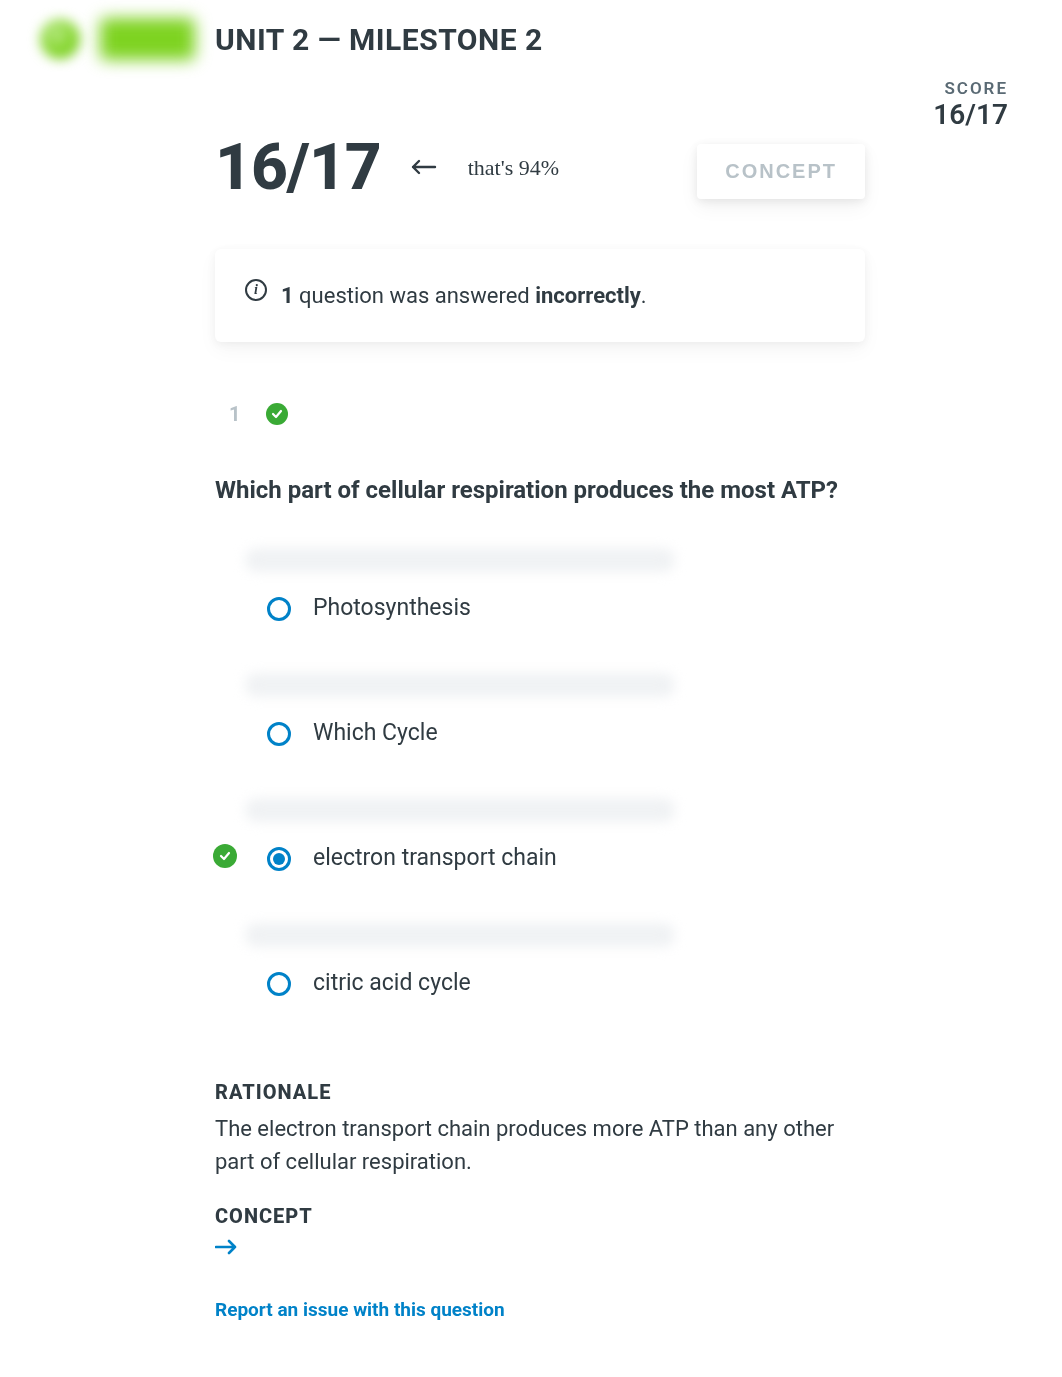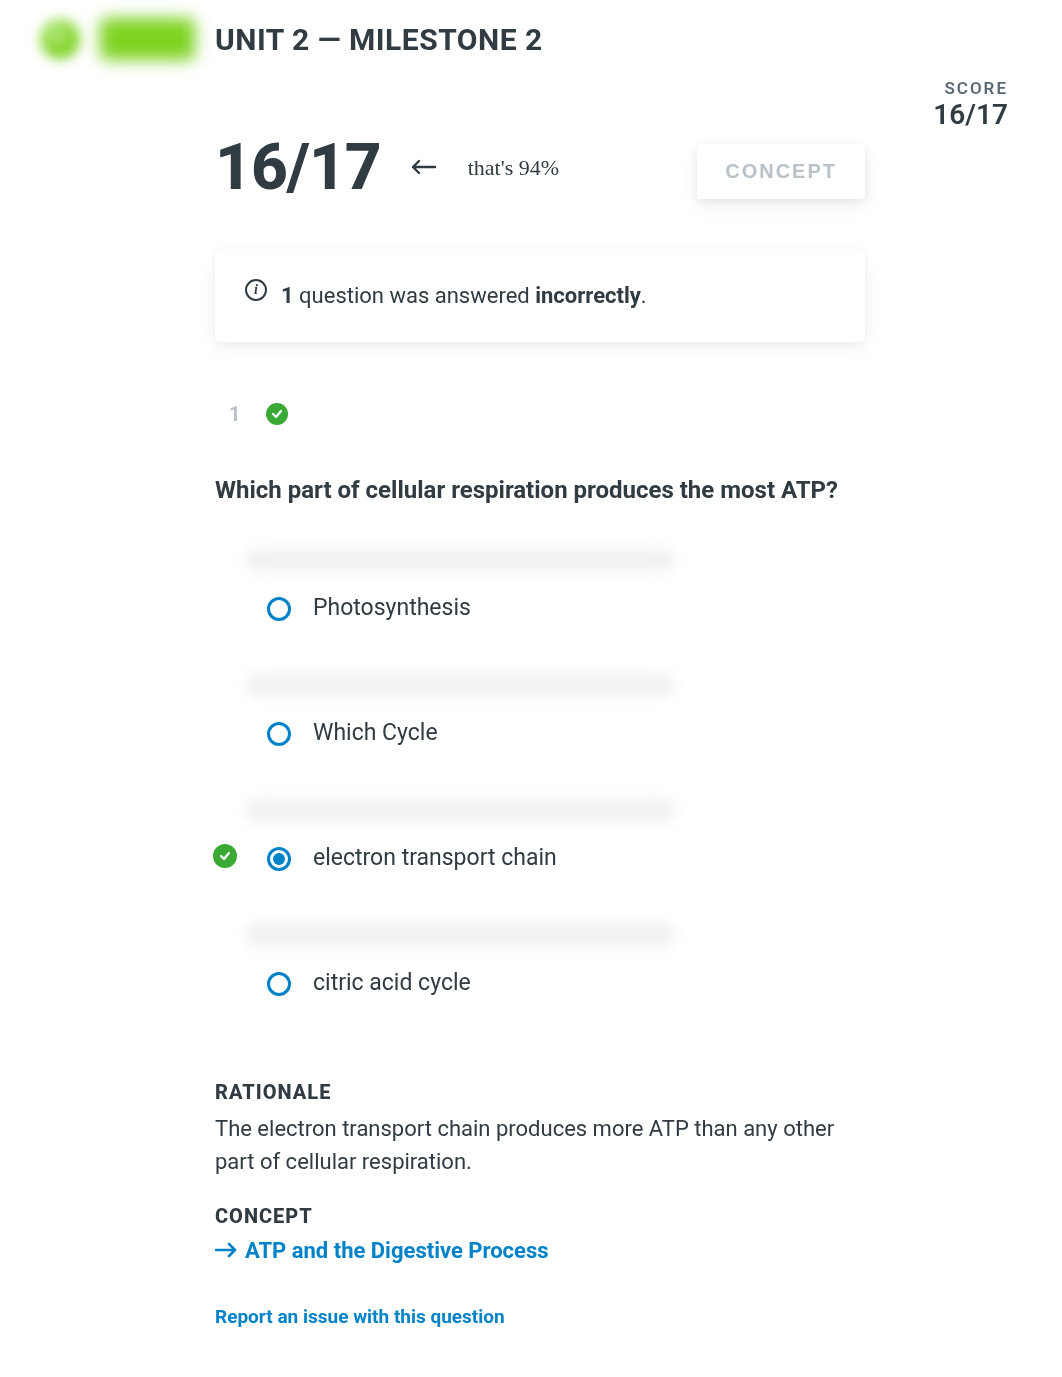--- a/index.html
+++ b/index.html
@@ -350,19 +350,18 @@
     </div>
 
     <div class="section-head rationale">RATIONALE</div>
     <div class="rationale-text">The electron transport chain produces more ATP than any other part of cellular respiration.</div>
 
     <div class="section-head">CONCEPT</div>
     <div class="concept-link">
       <svg width="22" height="18" viewBox="0 0 22 18">
         <path d="M 1 9 L 20 9 M 14 3 L 20 9 L 14 15" stroke="#0082c8" stroke-width="2.6" fill="none" stroke-linecap="round" stroke-linejoin="round"></path>
       </svg>
-      <span>ATP and the Digestive Process</span>
     </div>
 
     <div class="report-link">Report an issue with this question</div>
 
   </div>
 </div>
 
 </body></html>

